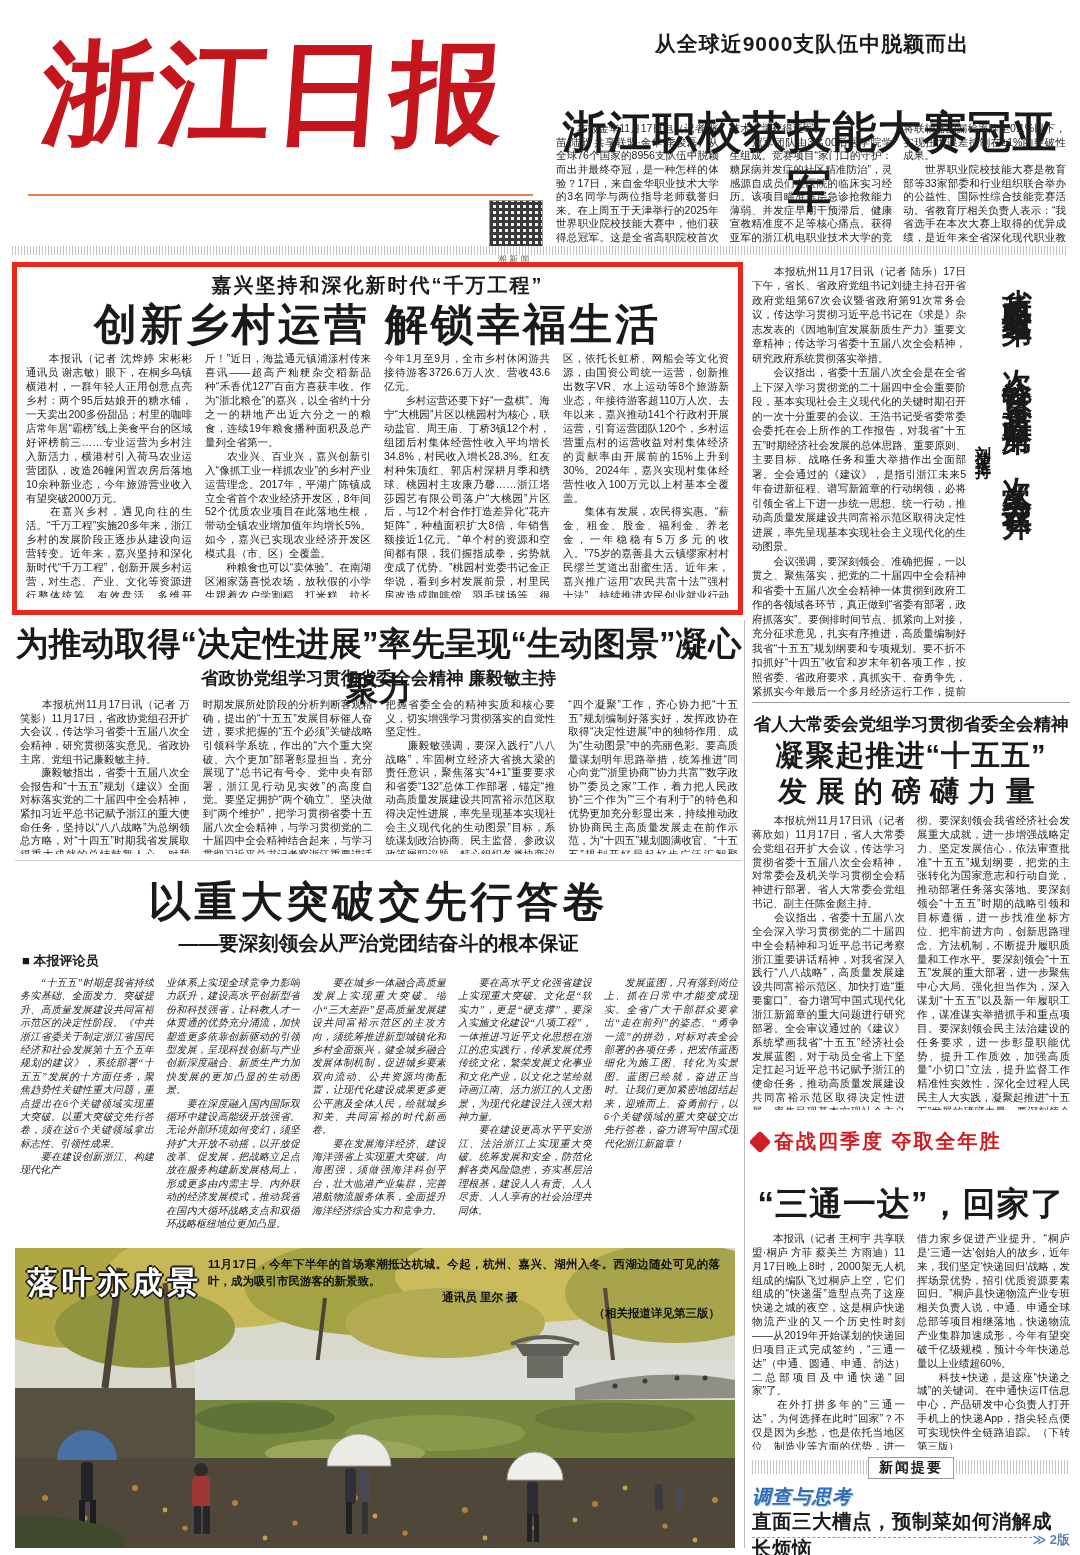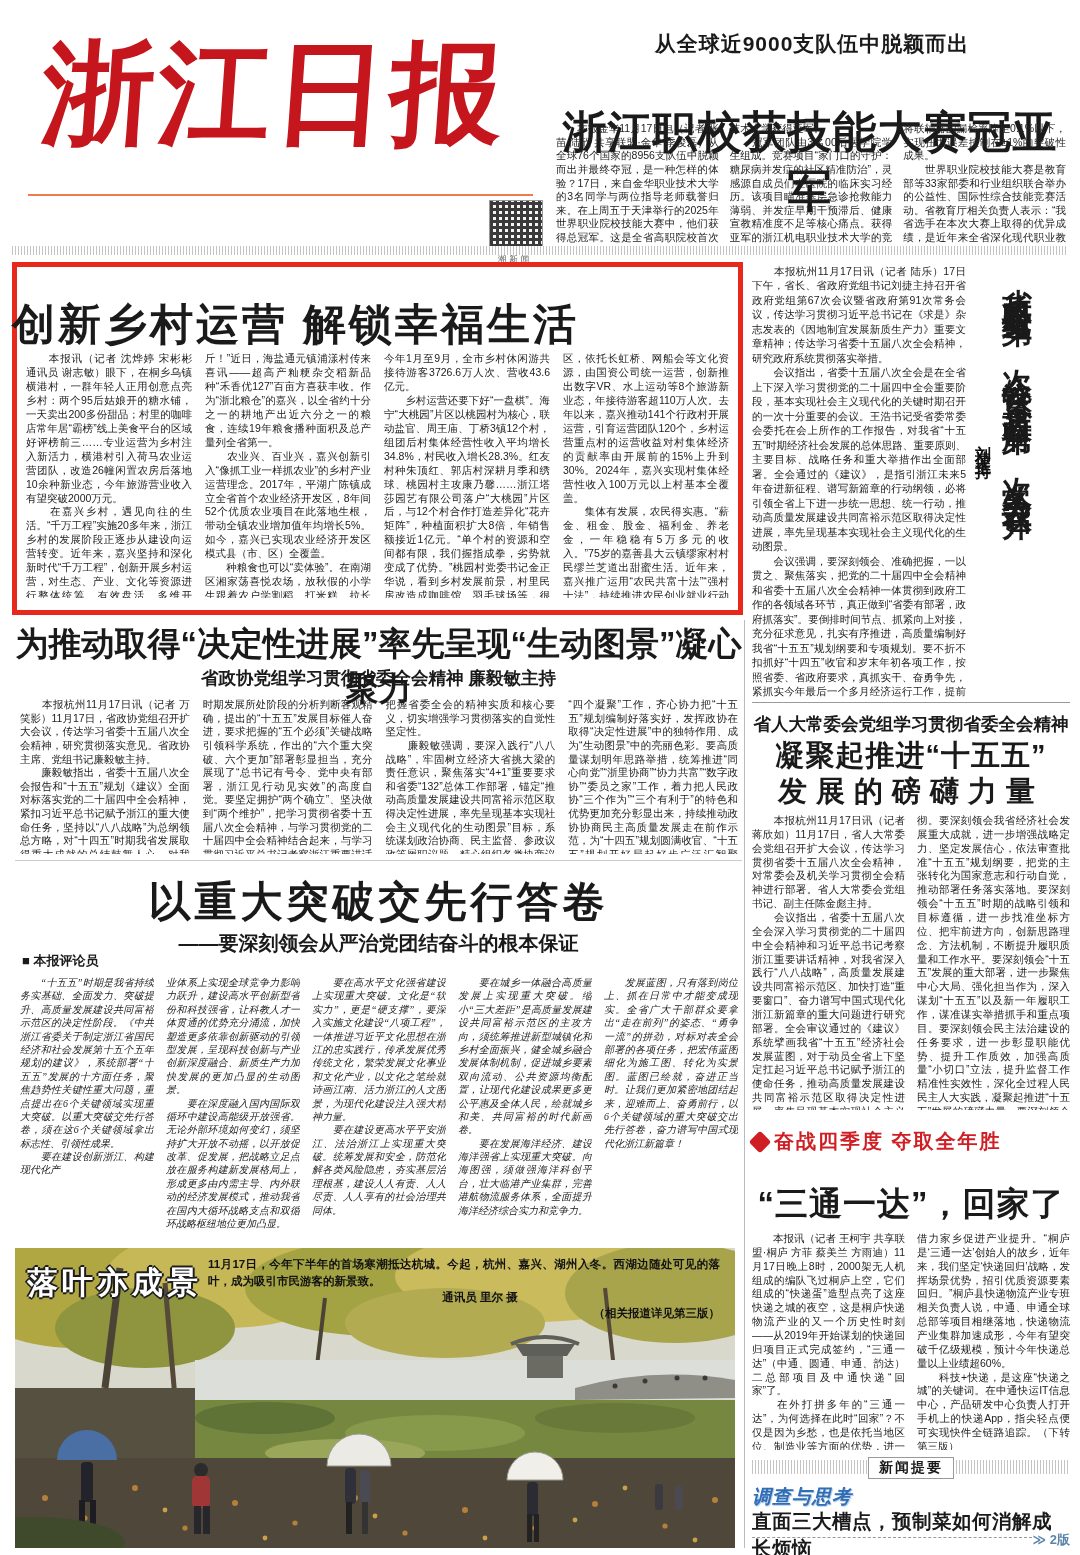--- a/index.html
+++ b/index.html
@@ -31,21 +31,21 @@
 
   
   .ts-kicker{left:558px;top:30px;width:508px;font-size:21px;font-weight:bold;text-align:center;letter-spacing:1px;}
   .ts-headline{left:552px;top:56px;width:516px;font-size:44px;font-weight:900;text-align:center;letter-spacing:1px;margin-top:47px;}
   .ts-body{left:556px;top:122px;width:510px;height:123px;display:flex;gap:11px;}
   .ts-body .colt{width:163px;font-size:10.5px;line-height:1.3;}
 
   
   .lead-box{left:12px;top:262px;width:721px;height:343px;border:5px solid #e8281c;background:#fff;}
   .lead-kicker{left:12px;top:272px;width:731px;font-size:20px;font-weight:bold;text-align:center;letter-spacing:2px;}
-  .lead-headline{left:12px;top:296px;width:731px;font-size:43px;font-weight:900;letter-spacing:3px;}
+  .lead-headline{left:12px;top:296px;width:731px;font-size:43px;font-weight:900;text-align:center;letter-spacing:3px;}
   .lead-body{left:26px;top:352px;width:703px;height:246px;display:flex;gap:13px;}
   .lead-body .colt{width:166px;font-size:10.5px;line-height:1.33;}
 
   
   .gov-wrap{left:752px;top:264px;width:318px;height:434px;display:flex;}
   .gov-body{width:214px;height:434px;font-size:10.5px;}
   .gov-presider{writing-mode:vertical-rl;font-size:16px;font-weight:bold;letter-spacing:6px;margin-left:6px;margin-top:168px;height:240px;color:#111;}
   .gov-headline{writing-mode:vertical-rl;margin-left:4px;font-weight:900;font-size:30px;letter-spacing:6px;line-height:1.33;height:434px;}
   .rule{background:#9a9a9a;}
   .vrule{left:744px;top:620px;width:1px;height:928px;background:#bbb;}
@@ -113,20 +113,21 @@
   <div class="abs ts-headline">浙江职校获技能大赛冠亚军</div>
   <div class="abs ts-body">
     <div class="colt">　　本报金华11月17日电（记者 张苗 陆欣 共享联盟·金华 季俊磊）从全球76个国家的8956支队伍中脱颖而出并最终夺冠，是一种怎样的体验？17日，来自金华职业技术大学的3名同学与两位指导老师载誉归来。在上周五于天津举行的2025年世界职业院校技能大赛中，他们获得总冠军。这是全省高职院校首次在该赛事上获得总冠军，同样来自我省的浙江机电职业</div>
     <div class="colt">技术大学获得亚军。
 　　冠军团队由3名00后医学院学生组成。竞赛项目“家门口的守护：糖尿病并发症的社区精准防治”，灵感源自成员们在医院的临床实习经历。该项目瞄准基层急诊抢救能力薄弱、并发症早期干预滞后、健康宣教精准度不足等核心痛点。获得亚军的浙江机电职业技术大学的竞赛项目是“AI+工业机器人联轴器柔性智能装配系统”。该项目</div>
     <div class="colt">将联轴器的漏检率降至0.1%以下，实现扭力误差控制在±1%的突破性成果。
 　　世界职业院校技能大赛是教育部等33家部委和行业组织联合举办的公益性、国际性综合技能竞赛活动。省教育厅相关负责人表示：“我省选手在本次大赛上取得的优异成绩，是近年来全省深化现代职业教育体系改革、强化学生技能培养结出的硕果，充分体现了我省职业教育发展在全国的持续领先地位。”</div>
   </div>
 
   <div class="abs lead-box"></div>
+  <div class="abs lead-kicker">嘉兴坚持和深化新时代“千万工程”</div>
   <div class="abs lead-headline">创新乡村运营  解锁幸福生活</div>
   <div class="abs lead-body">
     <div class="colt">　　本报讯（记者 沈烨婷 宋彬彬 通讯员 谢志敏）眼下，在桐乡乌镇横港村，一群年轻人正用创意点亮乡村：两个95后姑娘开的糖水铺，一天卖出200多份甜品；村里的咖啡店常年居“霸榜”线上美食平台的区域好评榜前三……专业运营为乡村注入新活力，横港村引入荷马农业运营团队，改造26幢闲置农房后落地10余种新业态，今年旅游营业收入有望突破2000万元。
 　　在嘉兴乡村，遇见向往的生活。“千万工程”实施20多年来，浙江乡村的发展阶段正逐步从建设向运营转变。近年来，嘉兴坚持和深化新时代“千万工程”，创新开展乡村运营，对生态、产业、文化等资源进行整体统筹、有效盘活、多维开发，激发乡村全面振兴长效动力，统筹城乡发展、推进共同富裕。
 　　“最终核定平均亩产达946.72公</div>
     <div class="colt">斤！”近日，海盐通元镇浦漾村传来喜讯——超高产籼粳杂交稻新品种“禾香优127”百亩方喜获丰收。作为“浙北粮仓”的嘉兴，以全省约十分之一的耕地产出近六分之一的粮食，连续19年粮食播种面积及总产量列全省第一。
 　　农业兴、百业兴，嘉兴创新引入“像抓工业一样抓农业”的乡村产业运营理念。2017年，平湖广陈镇成立全省首个农业经济开发区，8年间52个优质农业项目在此落地生根，带动全镇农业增加值年均增长5%。如今，嘉兴已实现农业经济开发区模式县（市、区）全覆盖。
 　　种粮食也可以“卖体验”。在南湖区湘家荡喜悦农场，放秋假的小学生跟着农户学割稻、打米糕。拉长水稻深加工产业链、稻虾共养拓展增值空间、种植稻田画晋升“网红打卡地”……嘉兴推进农文旅融合发展，“村游”成为文旅新亮点，</div>
     <div class="colt">今年1月至9月，全市乡村休闲游共接待游客3726.6万人次、营收43.6亿元。
 　　乡村运营还要下好“一盘棋”。海宁“大桃园”片区以桃园村为核心，联动盐官、周王庙、丁桥3镇12个村，组团后村集体经营性收入平均增长34.8%，村民收入增长28.3%。红友村种朱顶红、郭店村深耕月季和绣球、桃园村主攻康乃馨……浙江塔莎园艺有限公司落户“大桃园”片区后，与12个村合作打造差异化“花卉矩阵”，种植面积扩大8倍，年销售额接近1亿元。“单个村的资源和空间都有限，我们握指成拳，劣势就变成了优势。”桃园村党委书记金正华说，看到乡村发展前景，村里民房改造成咖啡馆、羽毛球场等，很多在城里工作的年轻人晚上都回村住了。
@@ -174,24 +175,24 @@
   <div class="abs" style="left:15px;top:860px;width:727px;height:1px;background:#ccc;"></div>
 
   <div class="abs ed-headline">以重大突破交先行答卷</div>
   <div class="abs ed-subhead">——要深刻领会从严治党团结奋斗的根本保证</div>
   <div class="abs ed-byline">■ 本报评论员</div>
   <div class="abs ed-body">
     <div class="colt">　　“十五五”时期是我省持续务实基础、全面发力、突破提升、高质量发展建设共同富裕示范区的决定性阶段。《中共浙江省委关于制定浙江省国民经济和社会发展第十五个五年规划的建议》，系统部署“十五五”发展的十方面任务，聚焦趋势性关键性重大问题，重点提出在6个关键领域实现重大突破。以重大突破交先行答卷，须在这6个关键领域拿出标志性、引领性成果。
 　　要在建设创新浙江、构建现代化产</div>
     <div class="colt">业体系上实现全球竞争力影响力跃升，建设高水平创新型省份和科技强省，让科教人才一体贯通的优势充分涌流，加快塑造更多依靠创新驱动的引领型发展，呈现科技创新与产业创新深度融合、新质生产力加快发展的更加凸显的生动图景。
 　　要在深度融入国内国际双循环中建设高能级开放强省。无论外部环境如何变幻，须坚持扩大开放不动摇，以开放促改革、促发展，把战略立足点放在服务构建新发展格局上，形成更多由内需主导、内外联动的经济发展模式，推动我省在国内大循环战略支点和双循环战略枢纽地位更加凸显。</div>
+    <div class="colt">　　要在城乡一体融合高质量发展上实现重大突破。缩小“三大差距”是高质量发展建设共同富裕示范区的主攻方向，须统筹推进新型城镇化和乡村全面振兴，健全城乡融合发展体制机制，促进城乡要素双向流动、公共资源均衡配置，让现代化建设成果更多更公平惠及全体人民，绘就城乡和美、共同富裕的时代新画卷。
+　　要在发展海洋经济、建设海洋强省上实现重大突破。向海图强，须做强海洋科创平台，壮大临港产业集群，完善港航物流服务体系，全面提升海洋经济综合实力和竞争力。</div>
     <div class="colt">　　要在高水平文化强省建设上实现重大突破。文化是“软实力”，更是“硬支撑”，要深入实施文化建设“八项工程”，一体推进习近平文化思想在浙江的忠实践行，传承发展优秀传统文化，繁荣发展文化事业和文化产业，以文化之笔绘就诗画江南、活力浙江的人文图景，为现代化建设注入强大精神力量。
 　　要在建设更高水平平安浙江、法治浙江上实现重大突破。统筹发展和安全，防范化解各类风险隐患，夯实基层治理根基，建设人人有责、人人尽责、人人享有的社会治理共同体。</div>
-    <div class="colt">　　要在城乡一体融合高质量发展上实现重大突破。缩小“三大差距”是高质量发展建设共同富裕示范区的主攻方向，须统筹推进新型城镇化和乡村全面振兴，健全城乡融合发展体制机制，促进城乡要素双向流动、公共资源均衡配置，让现代化建设成果更多更公平惠及全体人民，绘就城乡和美、共同富裕的时代新画卷。
-　　要在发展海洋经济、建设海洋强省上实现重大突破。向海图强，须做强海洋科创平台，壮大临港产业集群，完善港航物流服务体系，全面提升海洋经济综合实力和竞争力。</div>
     <div class="colt">　　发展蓝图，只有落到岗位上、抓在日常中才能变成现实。全省广大干部群众要拿出“走在前列”的姿态、“勇争一流”的拼劲，对标对表全会部署的各项任务，把宏伟蓝图细化为施工图、转化为实景图。蓝图已绘就，奋进正当时。让我们更加紧密地团结起来，迎难而上、奋勇前行，以6个关键领域的重大突破交出先行答卷，奋力谱写中国式现代化浙江新篇章！</div>
   </div>
 
   <div class="abs photo">
     <svg width="720" height="300" viewBox="0 0 720 300">
       <rect x="0" y="0" width="720" height="300" fill="#d9d8cd"></rect>
 
       <ellipse cx="60" cy="45" rx="110" ry="55" fill="#b0a743"></ellipse>
       <ellipse cx="210" cy="30" rx="120" ry="50" fill="#c6b857"></ellipse>
       <ellipse cx="360" cy="40" rx="130" ry="48" fill="#a3a344"></ellipse>

